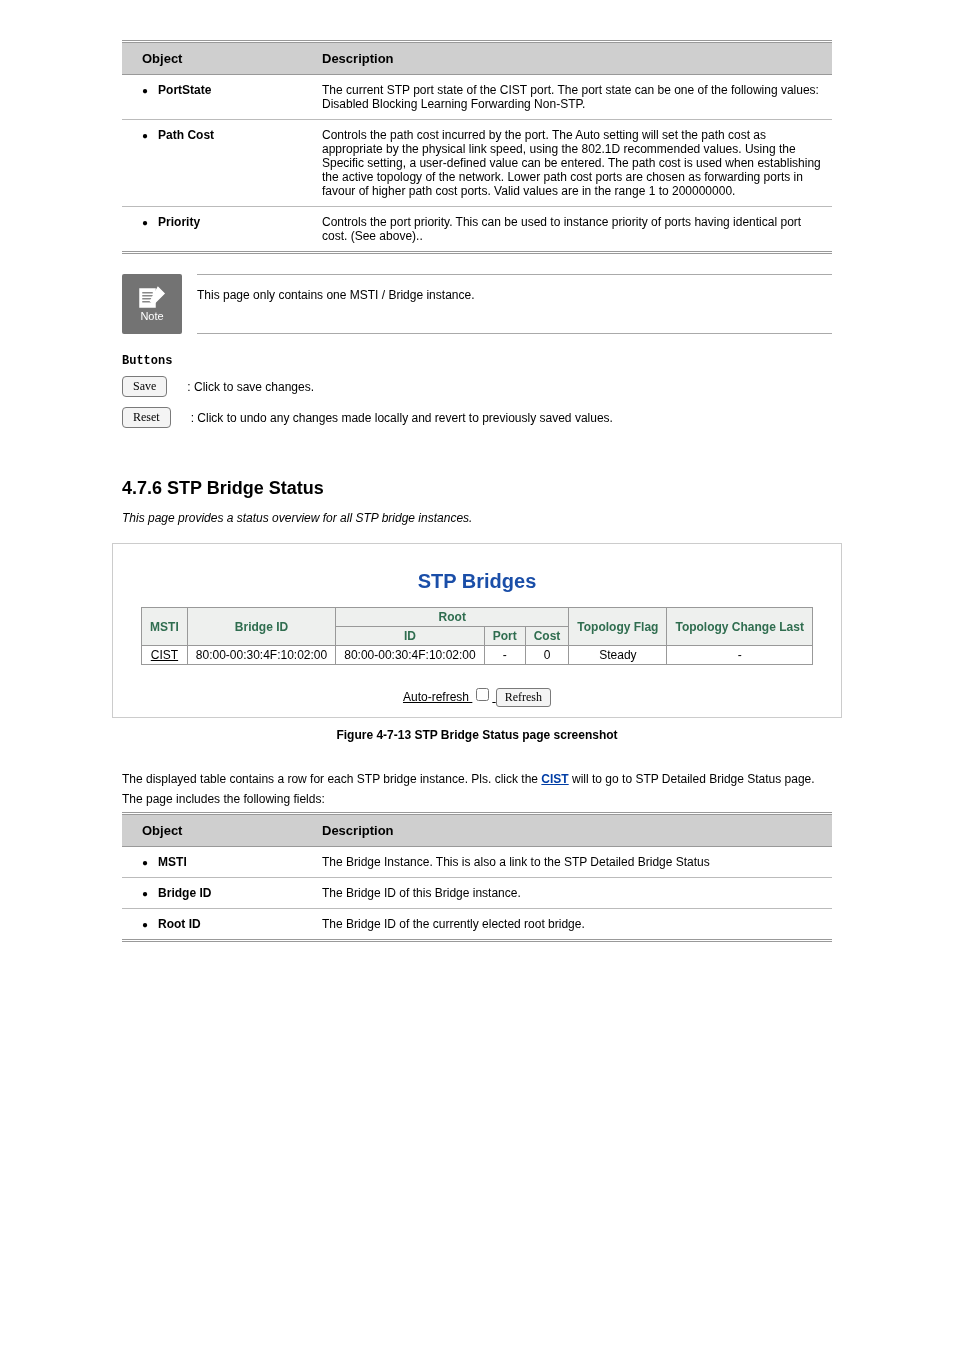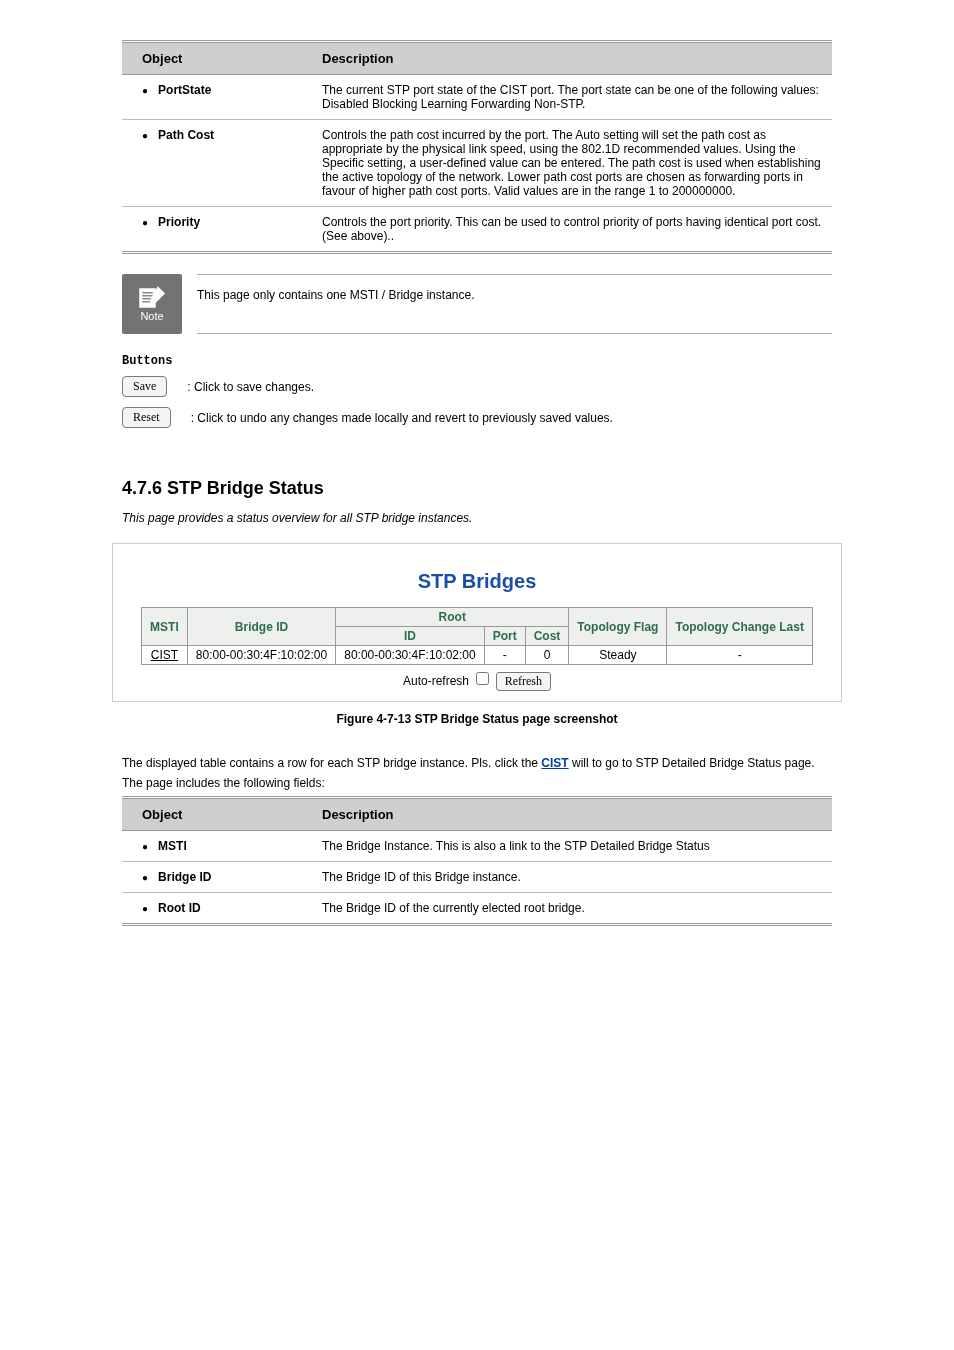--- a/index.html
+++ b/index.html
@@ -134,23 +134,24 @@
   }
   .stp-table th {
     background: #eef0ee;
     color: #2f6d4f;
     font-weight: bold;
   }
   .stp-table td { background: #fff; }
   .stp-link { text-decoration: underline; color: #000; }
   .figure-controls {
     text-align: center;
-    margin-top: 4px;
+    margin-top: 20px;
     font-size: 12px;
     font-family: Verdana, Arial, sans-serif;
+    text-decoration: underline;
   }
   .figure-controls .ui-btn { border-radius: 3px; padding: 1px 8px; }
   .figure-caption {
     width: 710px;
     margin: 8px auto 30px;
     text-align: center;
     font-size: 12px;
     font-weight: bold;
   }
 
@@ -190,21 +191,21 @@
         </td>
       <td>Controls the path cost incurred by the port. The Auto setting will set the path cost as appropriate by the physical link speed, using the 802.1D recommended values. Using the Specific setting, a user-defined value can be entered. The path cost is used when establishing the active topology of the network. Lower path cost ports are chosen as forwarding ports in favour of higher path cost ports. Valid values are in the range 1 to 200000000.</td>
     </tr>
     <tr>
       <td>
           <div class="bullet-cell">
             <span class="bullet-dot">●</span>
             <span class="bullet-label">Priority</span>
           </div>
         </td>
-      <td>Controls the port priority. This can be used to control priority of ports having identical port cost. (See above)..</td>
+      <td>Controls the port priority. This can be used to instance priority of ports having identical port cost. (See above)..</td>
     </tr>
   </tbody>
 </table>
 
 <div class="note-block">
   <div class="note-icon">
     <svg viewBox="0 0 40 32">
       <g fill="none" stroke="#fff" stroke-width="2">
         <path d="M4 4 L4 28 L24 28 L24 4 Z" fill="#fff" stroke="#fff"></path>
         <path d="M7 9 L21 9 M7 13 L21 13 M7 17 L21 17 M7 21 L21 21" stroke="#888"></path>

